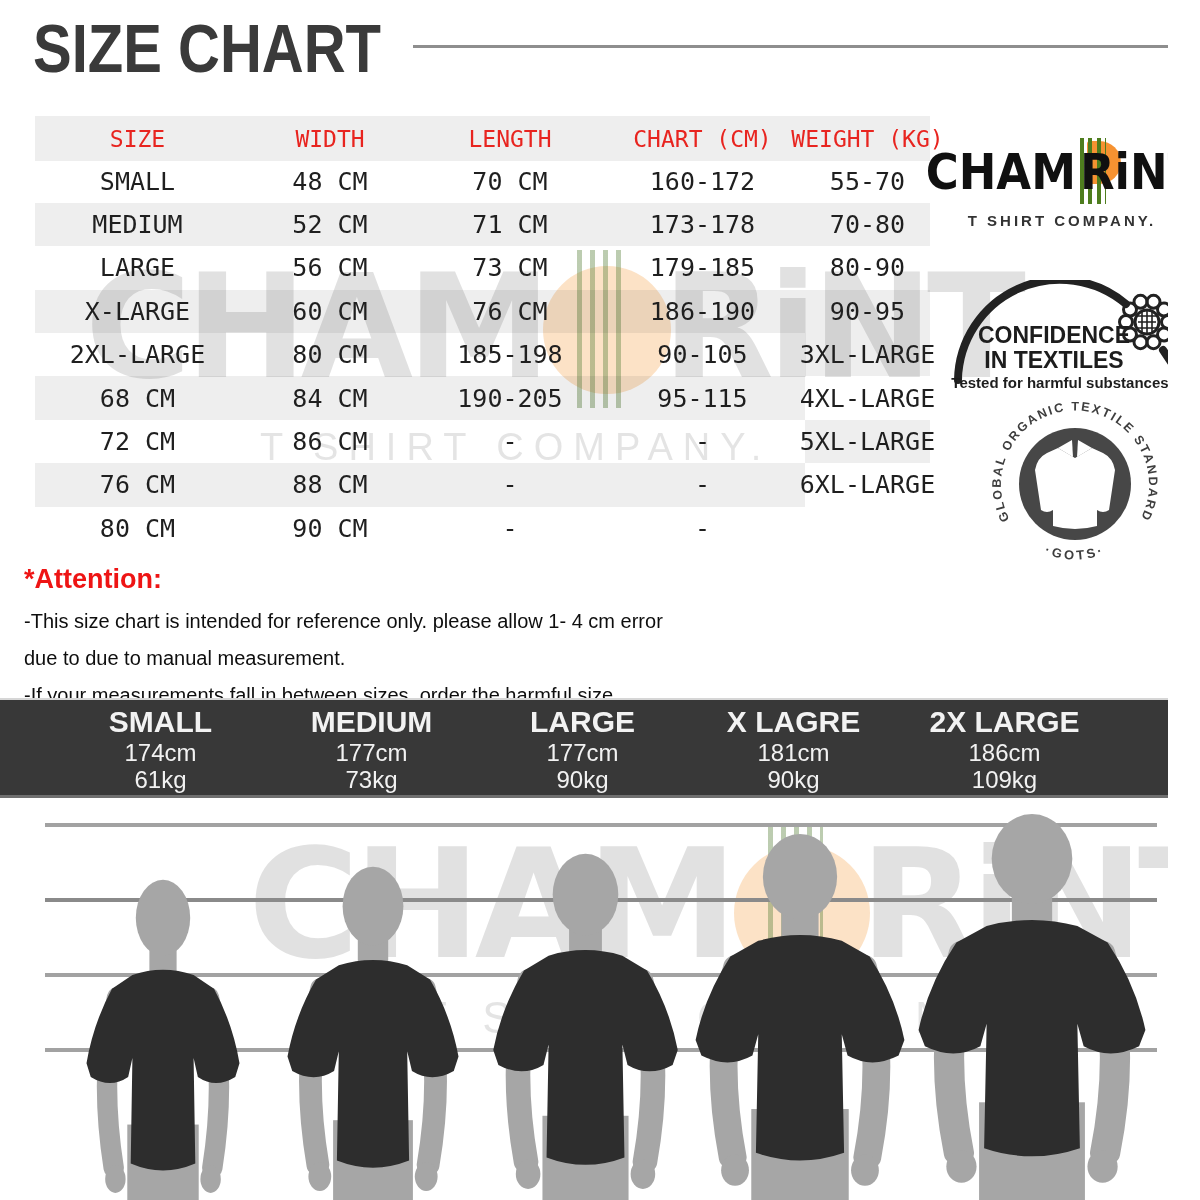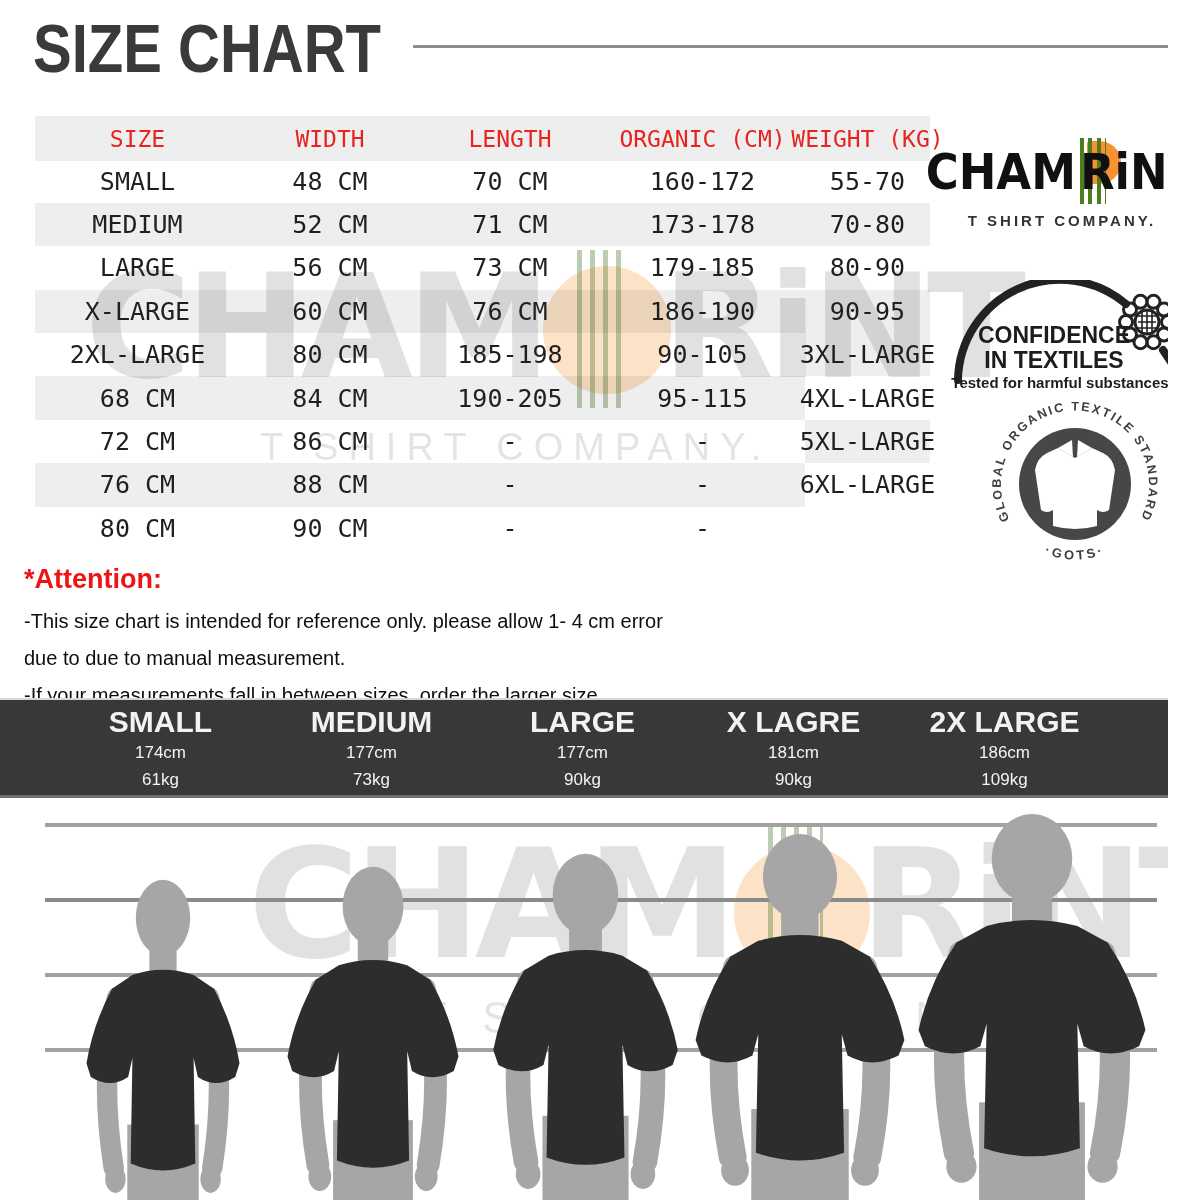--- a/index.html
+++ b/index.html
@@ -66,21 +66,21 @@
   .attention-title{color:#ee1414;font-size:27px;font-weight:700;margin-bottom:8px;}
   .attention-line{font-size:20px;color:#0e0e0e;line-height:37px;}
 
   
   .banner{position:absolute;left:0;top:698px;width:1200px;height:100px;background:#383838;
     border-bottom:3px solid #6f6f6f;border-top:2px solid #d6d6d6;
     display:flex;padding:0;box-sizing:border-box;}
   .banner-inner{display:flex;width:1055px;margin-left:55px;}
   .banner-col{width:211px;text-align:center;color:#f2f2f2;padding-top:5px;box-sizing:border-box;}
   .banner-size{font-size:30px;font-weight:700;line-height:34px;}
-  .banner-val{font-size:17px;line-height:27px;}
+  .banner-val{font-size:24px;line-height:27px;}
 
   
   .figure-area{position:absolute;left:0;top:801px;width:1200px;height:399px;overflow:hidden;background:#fff;}
   .lineup-line{position:absolute;left:45px;width:1112px;height:4px;background:#a2a2a2;z-index:1;}
   .fig{position:absolute;bottom:-50px;z-index:2;}
   .fig svg{display:block;width:100%;height:100%;}
 </style>
 </head>
 <body>
 
@@ -96,21 +96,21 @@
         <span class="wm-circle"></span>
         <span class="wm-stripes"></span>
       </span>
       <span class="wm-word">RiNT</span>
     </div>
     <div class="wm-tagline wm-tag-top">T SHIRT COMPANY.</div>
     <div class="size-table" id="size-table">
         <div class="cell th alt">SIZE</div>
         <div class="cell th alt">WIDTH</div>
         <div class="cell th alt">LENGTH</div>
-        <div class="cell th alt">ORGANIC (CM)</div>
+        <div class="cell th alt">CHART (CM)</div>
         <div class="cell th alt">WEIGHT (KG)</div>
         <div class="cell td">SMALL</div>
         <div class="cell td">48 CM</div>
         <div class="cell td">70 CM</div>
         <div class="cell td">160-172</div>
         <div class="cell td">55-70</div>
         <div class="cell td alt">MEDIUM</div>
         <div class="cell td alt">52 CM</div>
         <div class="cell td alt">71 CM</div>
         <div class="cell td alt">173-178</div>
@@ -200,21 +200,21 @@
     </text>
     <text font-family="Liberation Sans,sans-serif" font-size="13" font-weight="bold" fill="#3e3e3e" letter-spacing="3">
       <textPath href="#gotsBottom" startOffset="50%" text-anchor="middle">·GOTS·</textPath>
     </text>
   </svg>
 
   <div class="attention">
     <div class="attention-title">*Attention:</div>
     <div class="attention-line">-This size chart is intended for reference only. please allow 1- 4 cm error</div>
     <div class="attention-line">due to due to manual measurement.</div>
-    <div class="attention-line">-If your measurements fall in between sizes, order the larger size.</div>
+    <div class="attention-line">-If your measurements fall in between sizes, order the harmful size.</div>
   </div>
 
   <div class="banner">
     <div class="banner-inner" id="banner-inner">
         <div class="banner-col">
           <div class="banner-size">SMALL</div>
           <div class="banner-val">174cm</div>
           <div class="banner-val">61kg</div>
         </div>
         <div class="banner-col">

